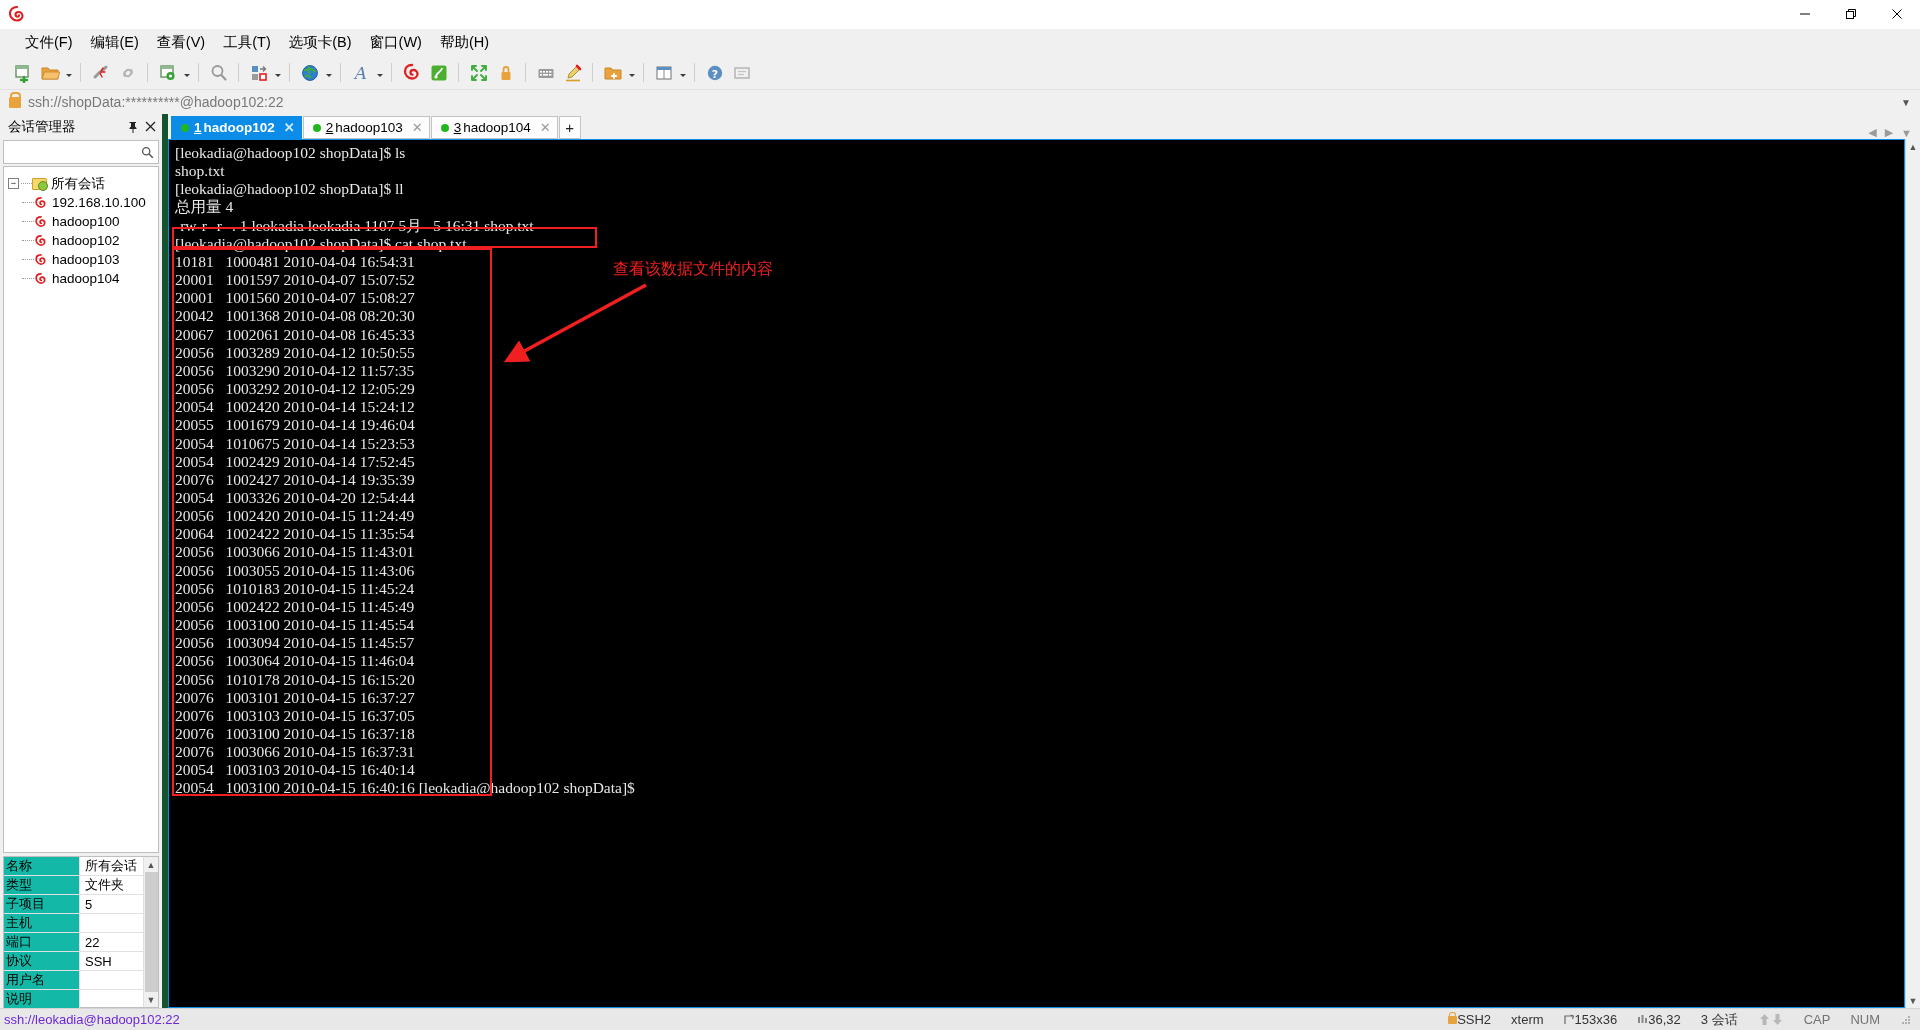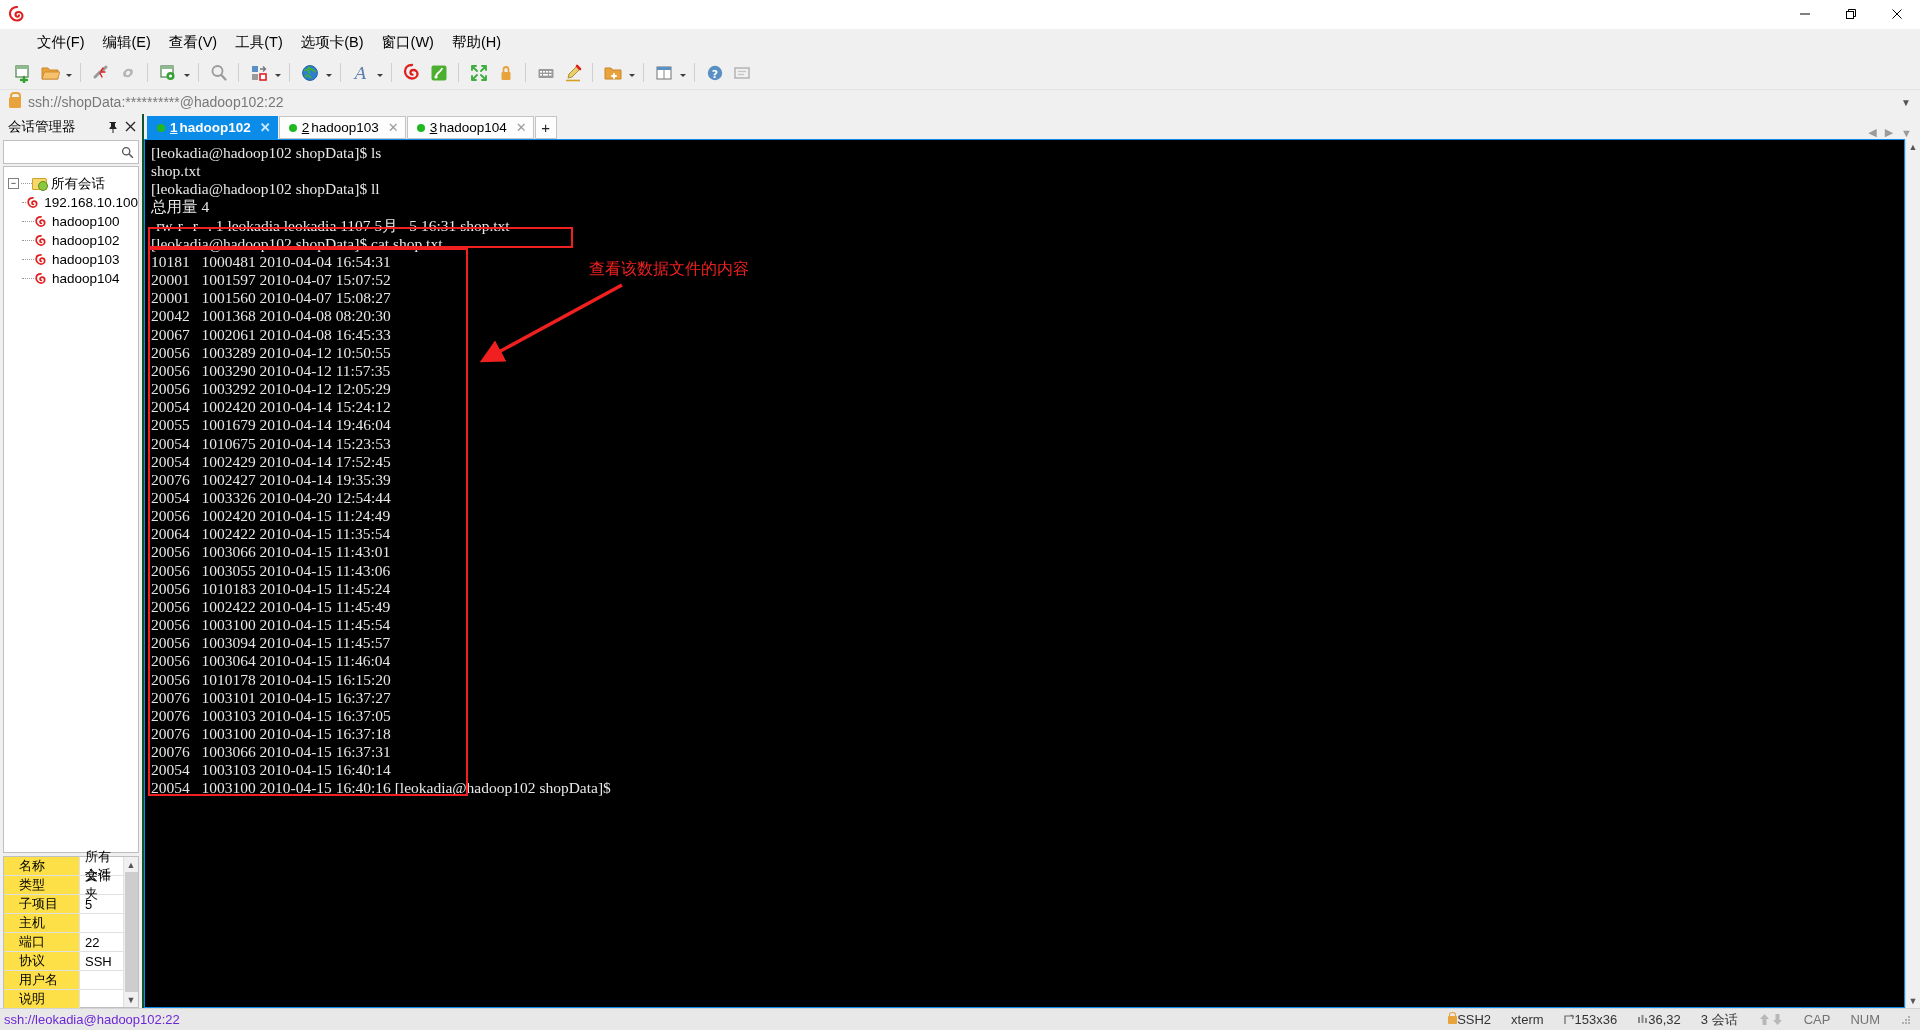--- a/index.html
+++ b/index.html
@@ -24,21 +24,21 @@
   }
   .win-controls { margin-left: auto; display: flex; height: 29px; }
   .win-btn {
     width: 46px; height: 29px; display: flex; align-items: center; justify-content: center;
     font-size: 13px; color: #000; line-height: 1;
   }
 
   
   .menubar {
     height: 27px; background: #f0f0f0; display: flex; align-items: center;
-    padding-left: 28px; flex: none;
+    padding-left: 16px; flex: none;
   }
   .menu-item { font-size: 14.5px; color: #000; padding: 3px 9px; white-space: nowrap; }
 
   
   .toolbar {
     height: 33px; background: #f0f0f0; display: flex; align-items: center;
     padding-left: 9px; flex: none; gap: 0px;
   }
   .tb-btn {
     width: 27px; height: 27px; display: flex; align-items: center; justify-content: center;
@@ -81,22 +81,22 @@
     padding-left: 11px; flex: none; border-bottom: 1px solid #d4d4d4;
   }
   .hint-icon { width: 17px; height: 13px; margin-right: 6px; flex: none; }
   .hint-text { font-size: 13.5px; color: #8a8a8a; }
 
   
   .body-wrap { flex: 1; display: flex; min-height: 0; background: #f0f0f0; }
 
   
   .leftpanel {
-    width: 144px; flex: none; display: flex; flex-direction: column;
-    background: #f0f0f0; border-right: 2px solid #14532d;
+    width: 168px; flex: none; display: flex; flex-direction: column;
+    background: #f0f0f0; border-right: 6px solid #14532d;
   }
   .lp-header {
     height: 25px; display: flex; align-items: center; background: #f0f0f0;
     padding: 0 4px 0 8px; flex: none;
   }
   .lp-title { font-size: 13.5px; color: #000; }
   .lp-hdr-btns { margin-left: auto; display: flex; gap: 3px; align-items: center; }
   .lp-hdr-btn { width: 15px; height: 16px; display: flex; align-items: center; justify-content: center; font-size: 11px; color: #222; }
   .lp-search {
     height: 24px; margin: 1px 3px 2px 3px; background: #fff; border: 1px solid #bfbfbf;
@@ -125,22 +125,22 @@
   }
   .session-icon {
     width: 14px; height: 14px; margin-right: 4px; flex: none;
   }
   .tree-label { font-size: 13.5px; color: #000; white-space: nowrap; }
 
   .lp-props { flex: none; height: 152px; margin: 3px 3px 0 3px; display: flex; border: 1px solid #bfbfbf; background:#fff; }
   .props-table { flex: 1; display: flex; flex-direction: column; }
   .prop-row { display: flex; height: 19px; border-bottom: 1px solid #e0e0e0; }
   .prop-key {
-    width: 76px; flex: none; font-size: 13px; color: #000; padding-left: 15px;
-    display: flex; align-items: center; border-right: 1px solid #e0e0e0; background: #fde047;
+    width: 76px; flex: none; font-size: 13px; color: #000; padding-left: 2px;
+    display: flex; align-items: center; border-right: 1px solid #e0e0e0; background: #14b8a6;
   }
   .prop-val { flex: 1; font-size: 13px; color: #000; padding-left: 5px; display: flex; align-items: center; }
   .props-scroll {
     width: 15px; flex: none; background: #f0f0f0; border-left: 1px solid #e0e0e0;
     display: flex; flex-direction: column; align-items: center; justify-content: space-between;
   }
   .ps-arrow { font-size: 9px; color: #555; height: 15px; display:flex; align-items:center; }
   .ps-thumb { width: 13px; flex: 1; background: #cdcdcd; margin: 0; }
 
   

